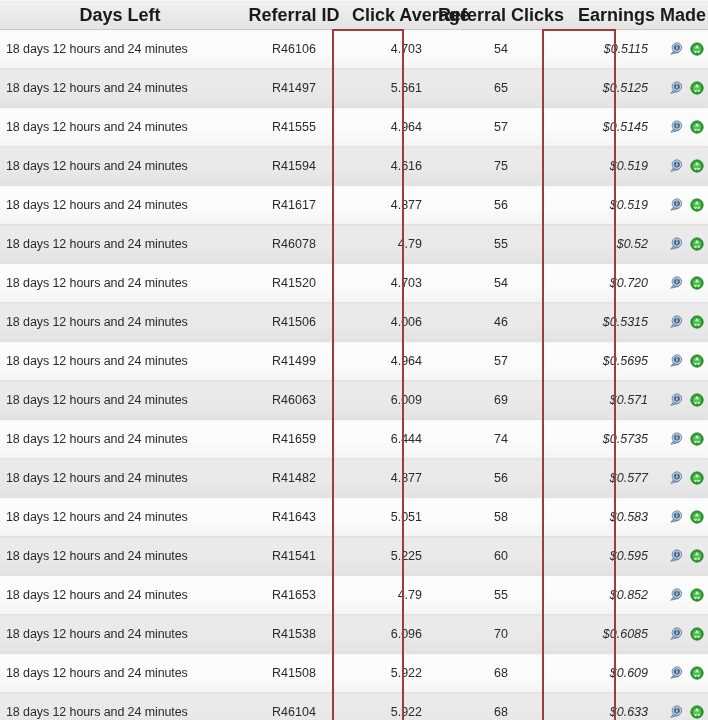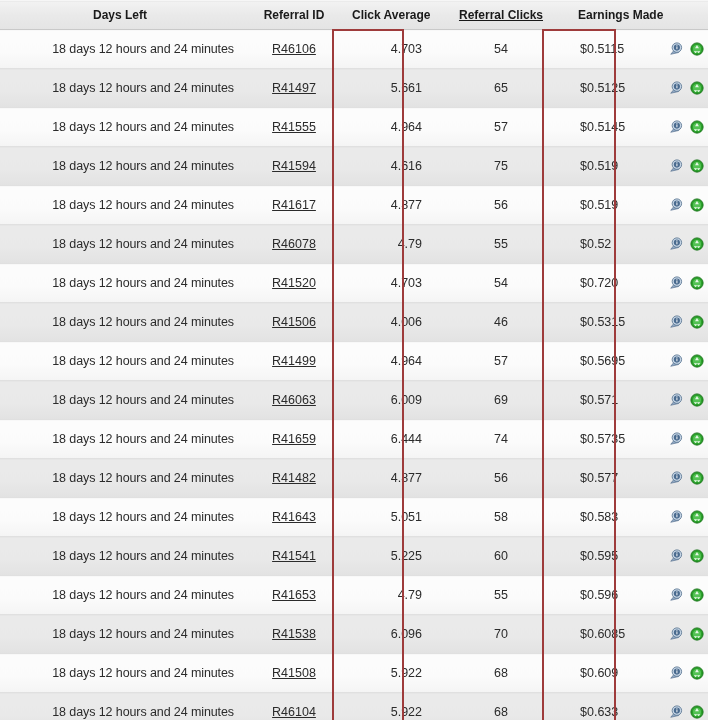--- a/index.html
+++ b/index.html
@@ -32,32 +32,32 @@
   }
 
   
   thead tr {
     height: 29px;
   }
   thead th {
     background: linear-gradient(to bottom, #f2f2f2 0%, #e9e9e9 50%, #e4e4e4 100%);
     border-bottom: 1px solid #c9c9c9;
     border-top: 1px solid #f6f6f6;
-    font-size: 12px;
+    font-size: 18px;
     font-weight: bold;
     color: #1a1a1a;
     text-align: center;
     padding: 2px 4px;
     vertical-align: middle;
     white-space: nowrap;
   }
   th.col-days      { width: 232px; }
   th.col-refid     { width: 100px; }
   th.col-clickavg  { width: 72px;  }
-  th.col-refclicks { width: 138px; text-decoration: underline; }
+  th.col-refclicks { width: 138px; }
   th.col-earnings  { width: 72px;  }
   th.col-actions   { width: 56px;  }
 
   
   tbody tr {
     height: 39px;
   }
   tbody tr.odd td {
     background: linear-gradient(to bottom, #fcfcfc 0%, #fbfbfb 55%, #f4f4f4 100%);
   }
@@ -67,27 +67,27 @@
   tbody td {
     border-bottom: 1px solid #e0e0e0;
     padding: 0 6px;
     vertical-align: middle;
     font-size: 12.5px;
     color: #2b2b2b;
     white-space: nowrap;
     text-align: center;
   }
   td.cell-days {
-    text-align: right;
+    text-align: left;
     letter-spacing: -0.1px;
   }
-  td.cell-refid   { text-align: center; text-decoration: underline; }
+  td.cell-refid   { text-align: center; }
   td.cell-clickavg { text-align: right; }
   td.cell-refclicks { }
-  td.cell-earnings  { text-align: left; }
+  td.cell-earnings  { text-align: right; font-style: italic; }
   td.cell-actions   { text-align: center; padding: 0; }
 
   
   .highlight-box {
     position: absolute;
     border-left: 2px solid #9e3b3b;
     border-right: 2px solid #9e3b3b;
     border-top: 2px solid #9e3b3b;
     pointer-events: none;
     z-index: 5;
@@ -492,21 +492,21 @@
                   <path d="M11.9 10.6 L8.0 10.6 L9.9 12.9 Z" fill="#e8f7e8"></path>
                 </svg></span>
             </span>
           </td>
         </tr>
         <tr class="odd">
           <td class="cell-days">18 days 12 hours and 24 minutes</td>
           <td class="cell-refid">R41653</td>
           <td class="cell-clickavg">4.79</td>
           <td class="cell-refclicks">55</td>
-          <td class="cell-earnings">$0.596</td>
+          <td class="cell-earnings">$0.852</td>
           <td class="cell-actions">
             <span class="icon-row">
               <span class="info-icon"><svg viewBox="0 0 16 16" width="14" height="14" xmlns="http://www.w3.org/2000/svg">
                   <path d="M2 14 L7 8 L11 12 Z" fill="#8fa8c4" stroke="#5a7290" stroke-width="0.8"></path>
                   <circle cx="9" cy="6.4" r="5.4" fill="#c7d6e6" stroke="#5d7894" stroke-width="1"></circle>
                   <circle cx="9" cy="6.4" r="3.5" fill="#4a6b8f"></circle>
                   <rect x="8.5" y="5.2" width="1.1" height="3.1" fill="#ffffff"></rect>
                   <rect x="8.5" y="3.7" width="1.1" height="1.1" fill="#ffffff"></rect>
                 </svg></span>
               <span class="recycle-icon"><svg viewBox="0 0 16 16" width="14" height="14" xmlns="http://www.w3.org/2000/svg">

